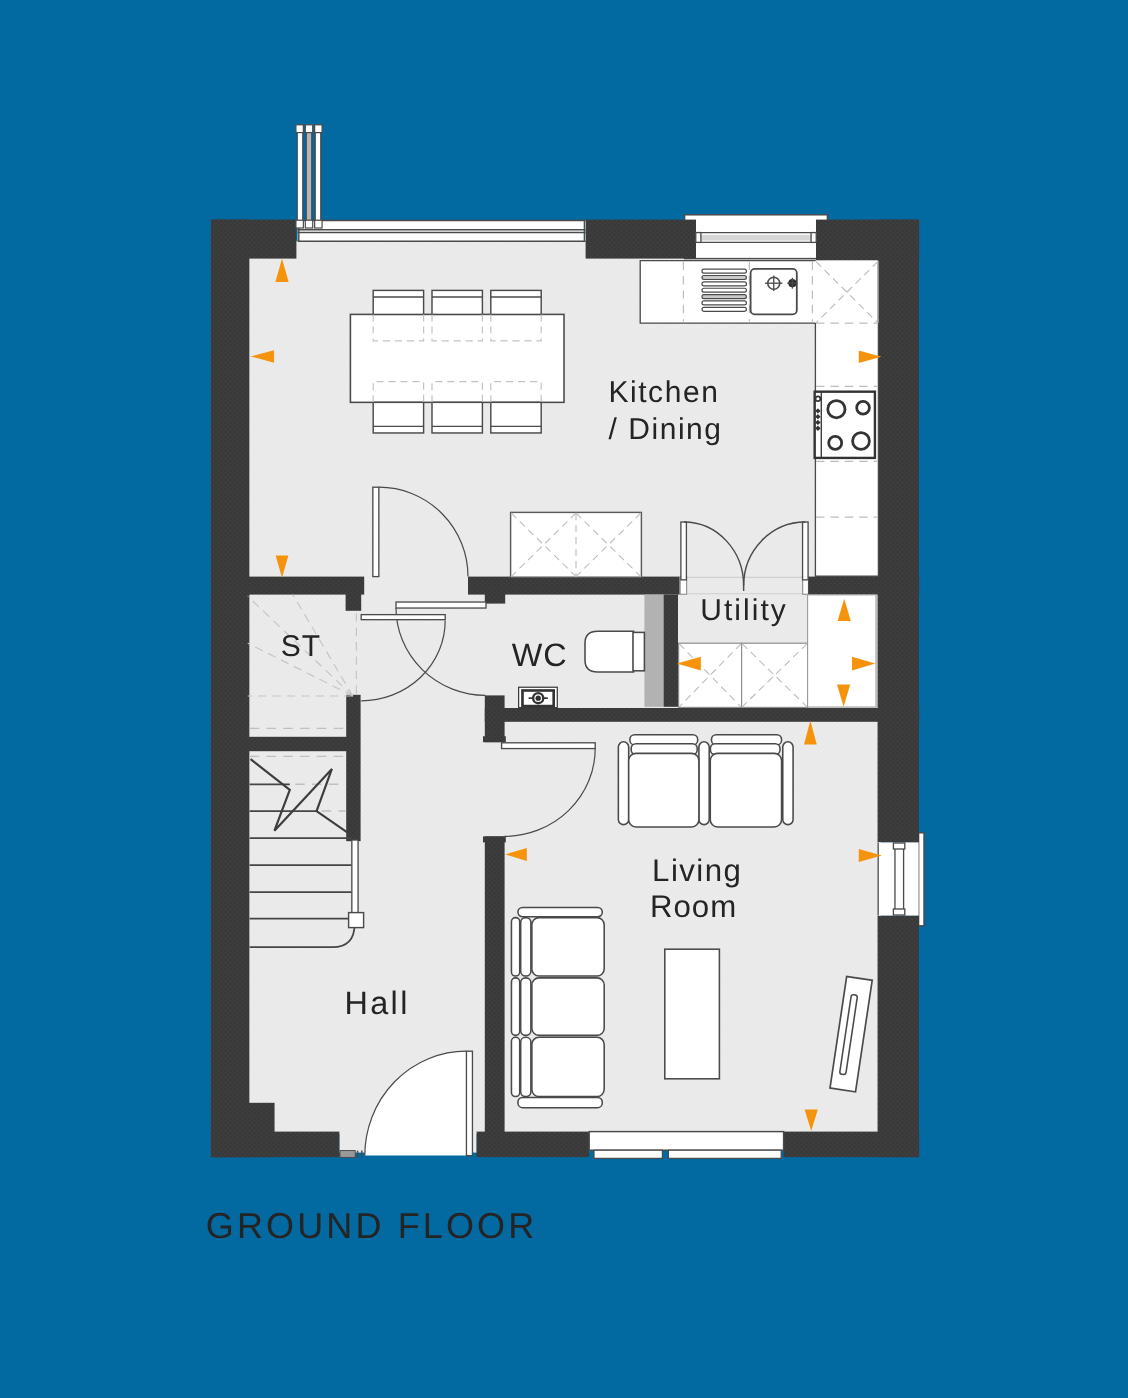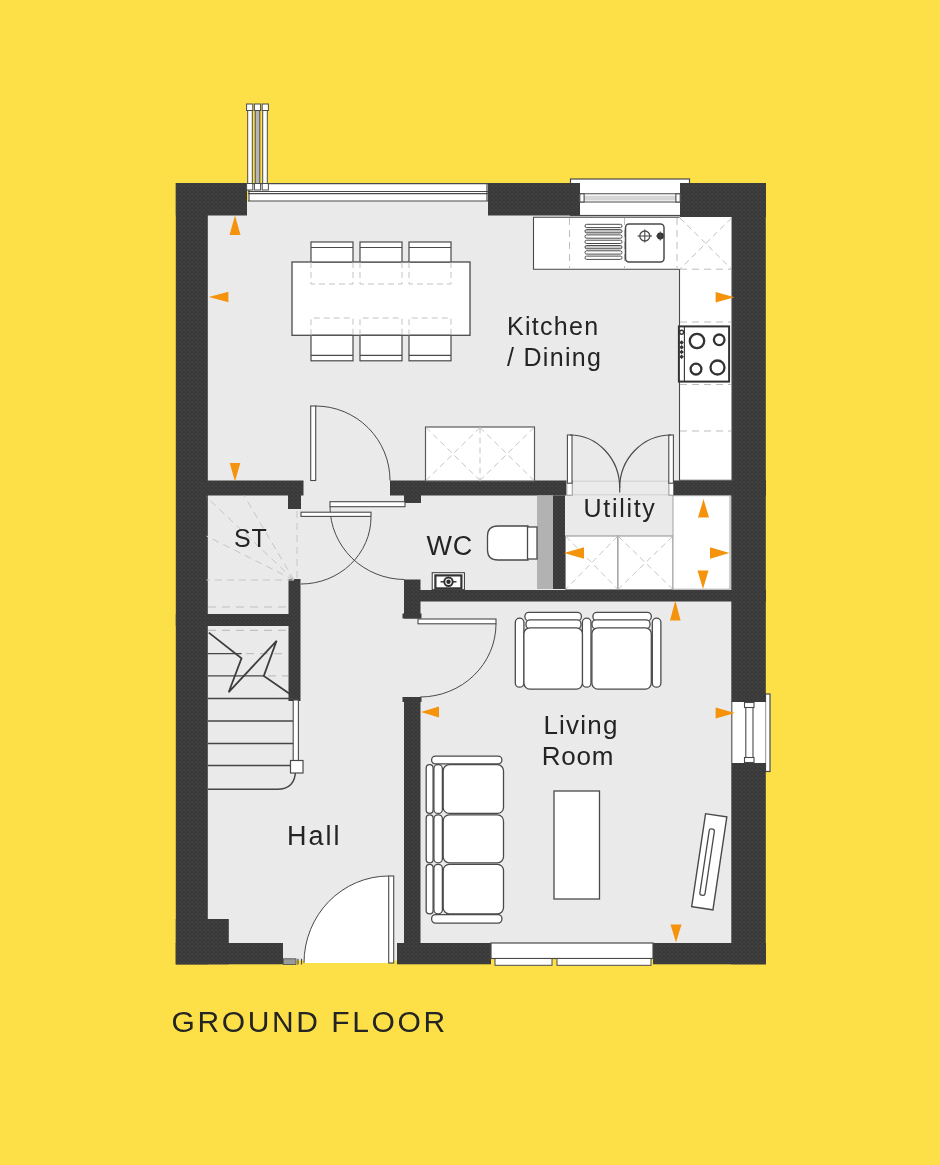--- a/index.html
+++ b/index.html
@@ -1,16 +1,16 @@
 <!DOCTYPE html>
 <html><head>
 <meta charset="utf-8">
 <style>
   html,body{margin:0;padding:0;background:#ffffff;}
-  .page{position:relative;width:940px;height:1165px;background:#fde047;overflow:hidden;}
+  .page{position:relative;width:940px;height:1165px;background:#0369a1;overflow:hidden;}
   svg{position:absolute;left:0;top:0;}
   text{font-family:"Liberation Sans",sans-serif;fill:#242424;}
 </style>
 </head>
 <body>
 <div class="page">
 <svg width="940" height="1165" viewBox="0 0 940 1165">
 <defs>
 <pattern id="wallhatch" width="4" height="4" patternUnits="userSpaceOnUse">
   <rect width="4" height="4" fill="#424242"></rect>

